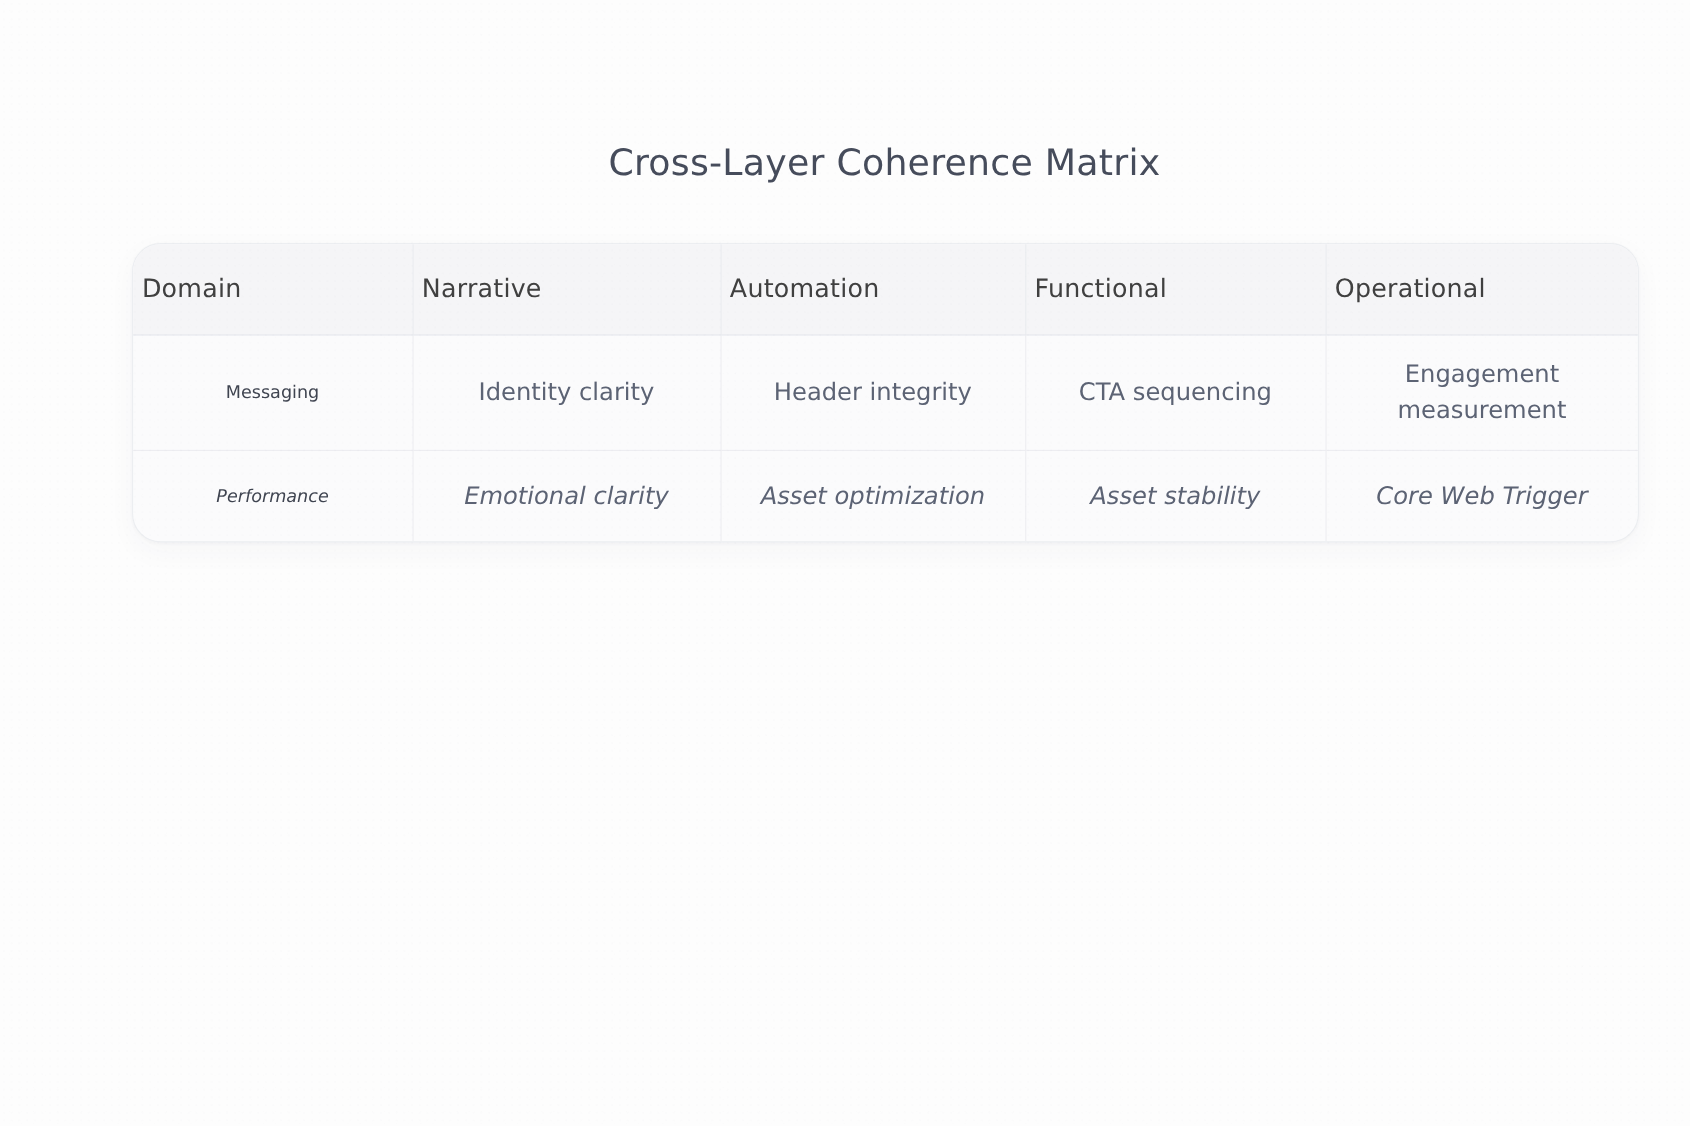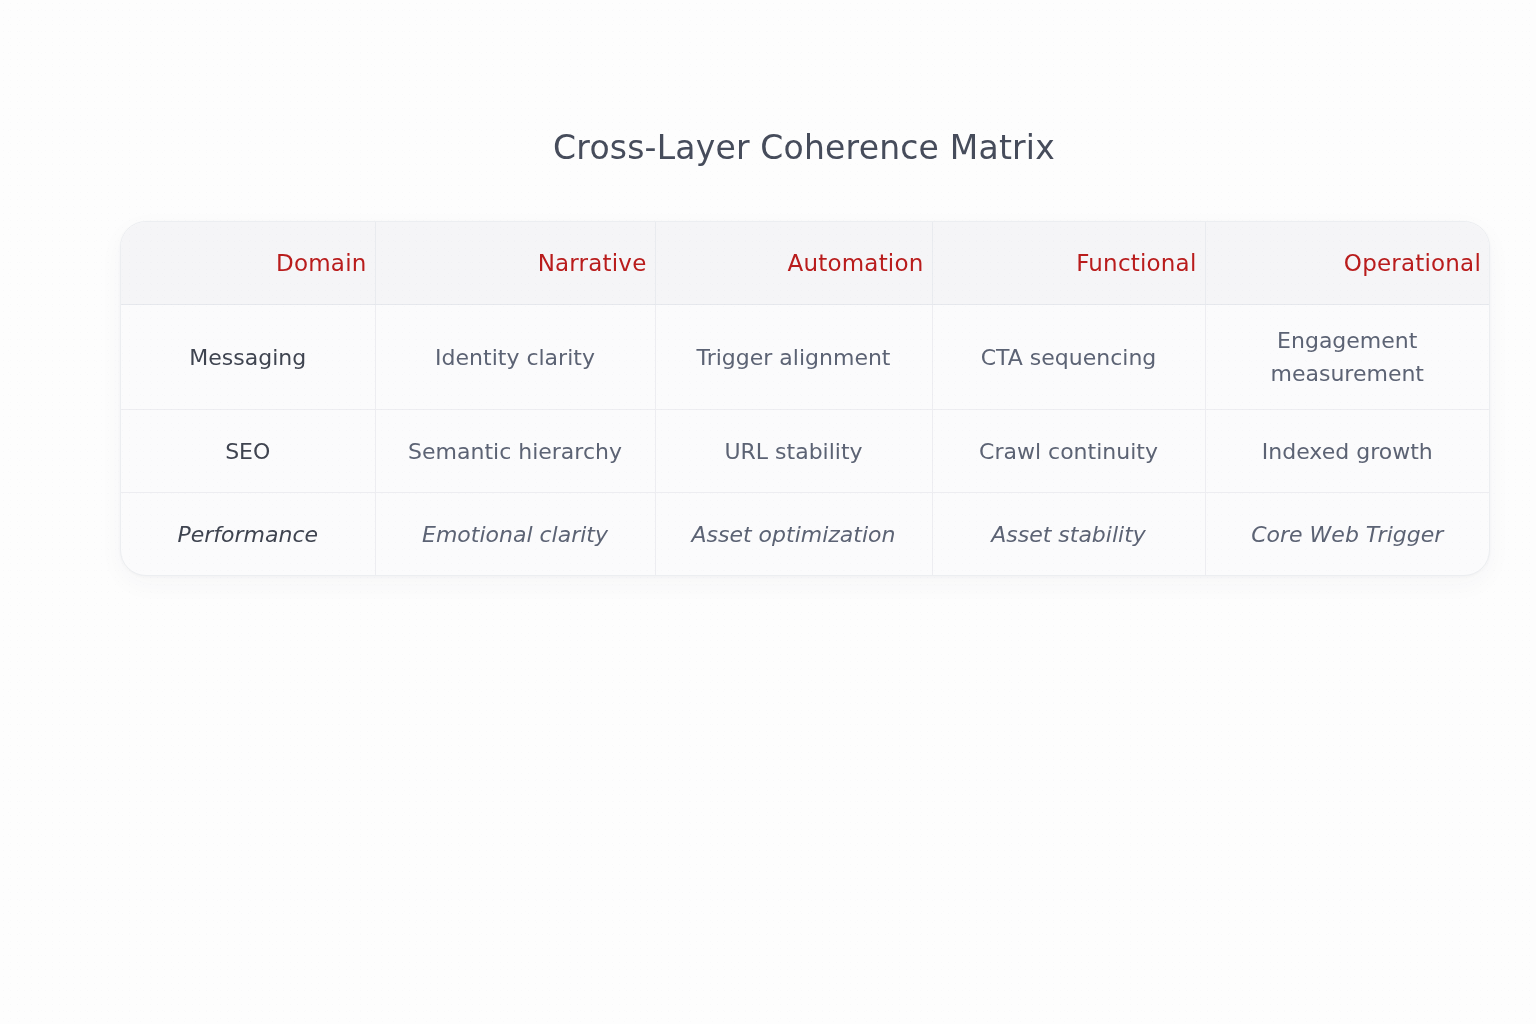--- a/index.html
+++ b/index.html
@@ -67,23 +67,23 @@
   }
 
   table.matrix thead tr {
     background: #f5f5f7;
   }
 
   table.matrix th {
     height: 82px;
     font-size: 23px;
     font-weight: 400;
-    color: #b91c1c;
+    color: #404040;
     letter-spacing: 0.2px;
-    text-align: right;
+    text-align: left;
     border-right: 1px solid #e9ebef;
     border-bottom: 1px solid #e6e8ed;
     padding: 0 8px;
     vertical-align: middle;
   }
   table.matrix th:last-child { border-right: none; }
 
   table.matrix td {
     font-size: 22px;
     font-weight: 400;
@@ -93,21 +93,21 @@
     border-bottom: 1px solid #ededf1;
     padding: 0 14px;
     vertical-align: middle;
     line-height: 1.5;
   }
   table.matrix td:last-child { border-right: none; }
   table.matrix tbody tr:last-child td { border-bottom: none; font-style: italic; }
 
   table.matrix td.domain-cell {
     color: #3f4450;
-    font-size: 22px;
+    font-size: 16px;
   }
 
   .row-tall td { height: 104px; }
   .row-std td  { height: 82px; }
 
   
   col.c1 { width: 254px; }
   col.c2 { width: 280px; }
   col.c3 { width: 277px; }
   col.c4 { width: 273px; }
@@ -135,30 +135,23 @@
           <th>Narrative</th>
           <th>Automation</th>
           <th>Functional</th>
           <th>Operational</th>
         </tr>
       </thead>
       <tbody>
         <tr class="row-tall">
           <td class="domain-cell">Messaging</td>
           <td>Identity clarity</td>
-          <td>Trigger alignment</td>
+          <td>Header integrity</td>
           <td>CTA sequencing</td>
           <td>Engagement measurement</td>
-        </tr>
-        <tr class="row-std">
-          <td class="domain-cell">SEO</td>
-          <td>Semantic hierarchy</td>
-          <td>URL stability</td>
-          <td>Crawl continuity</td>
-          <td>Indexed growth</td>
         </tr>
         <tr class="row-std">
           <td class="domain-cell">Performance</td>
           <td>Emotional clarity</td>
           <td>Asset optimization</td>
           <td>Asset stability</td>
           <td>Core Web Trigger</td>
         </tr>
       </tbody>
     </table>

